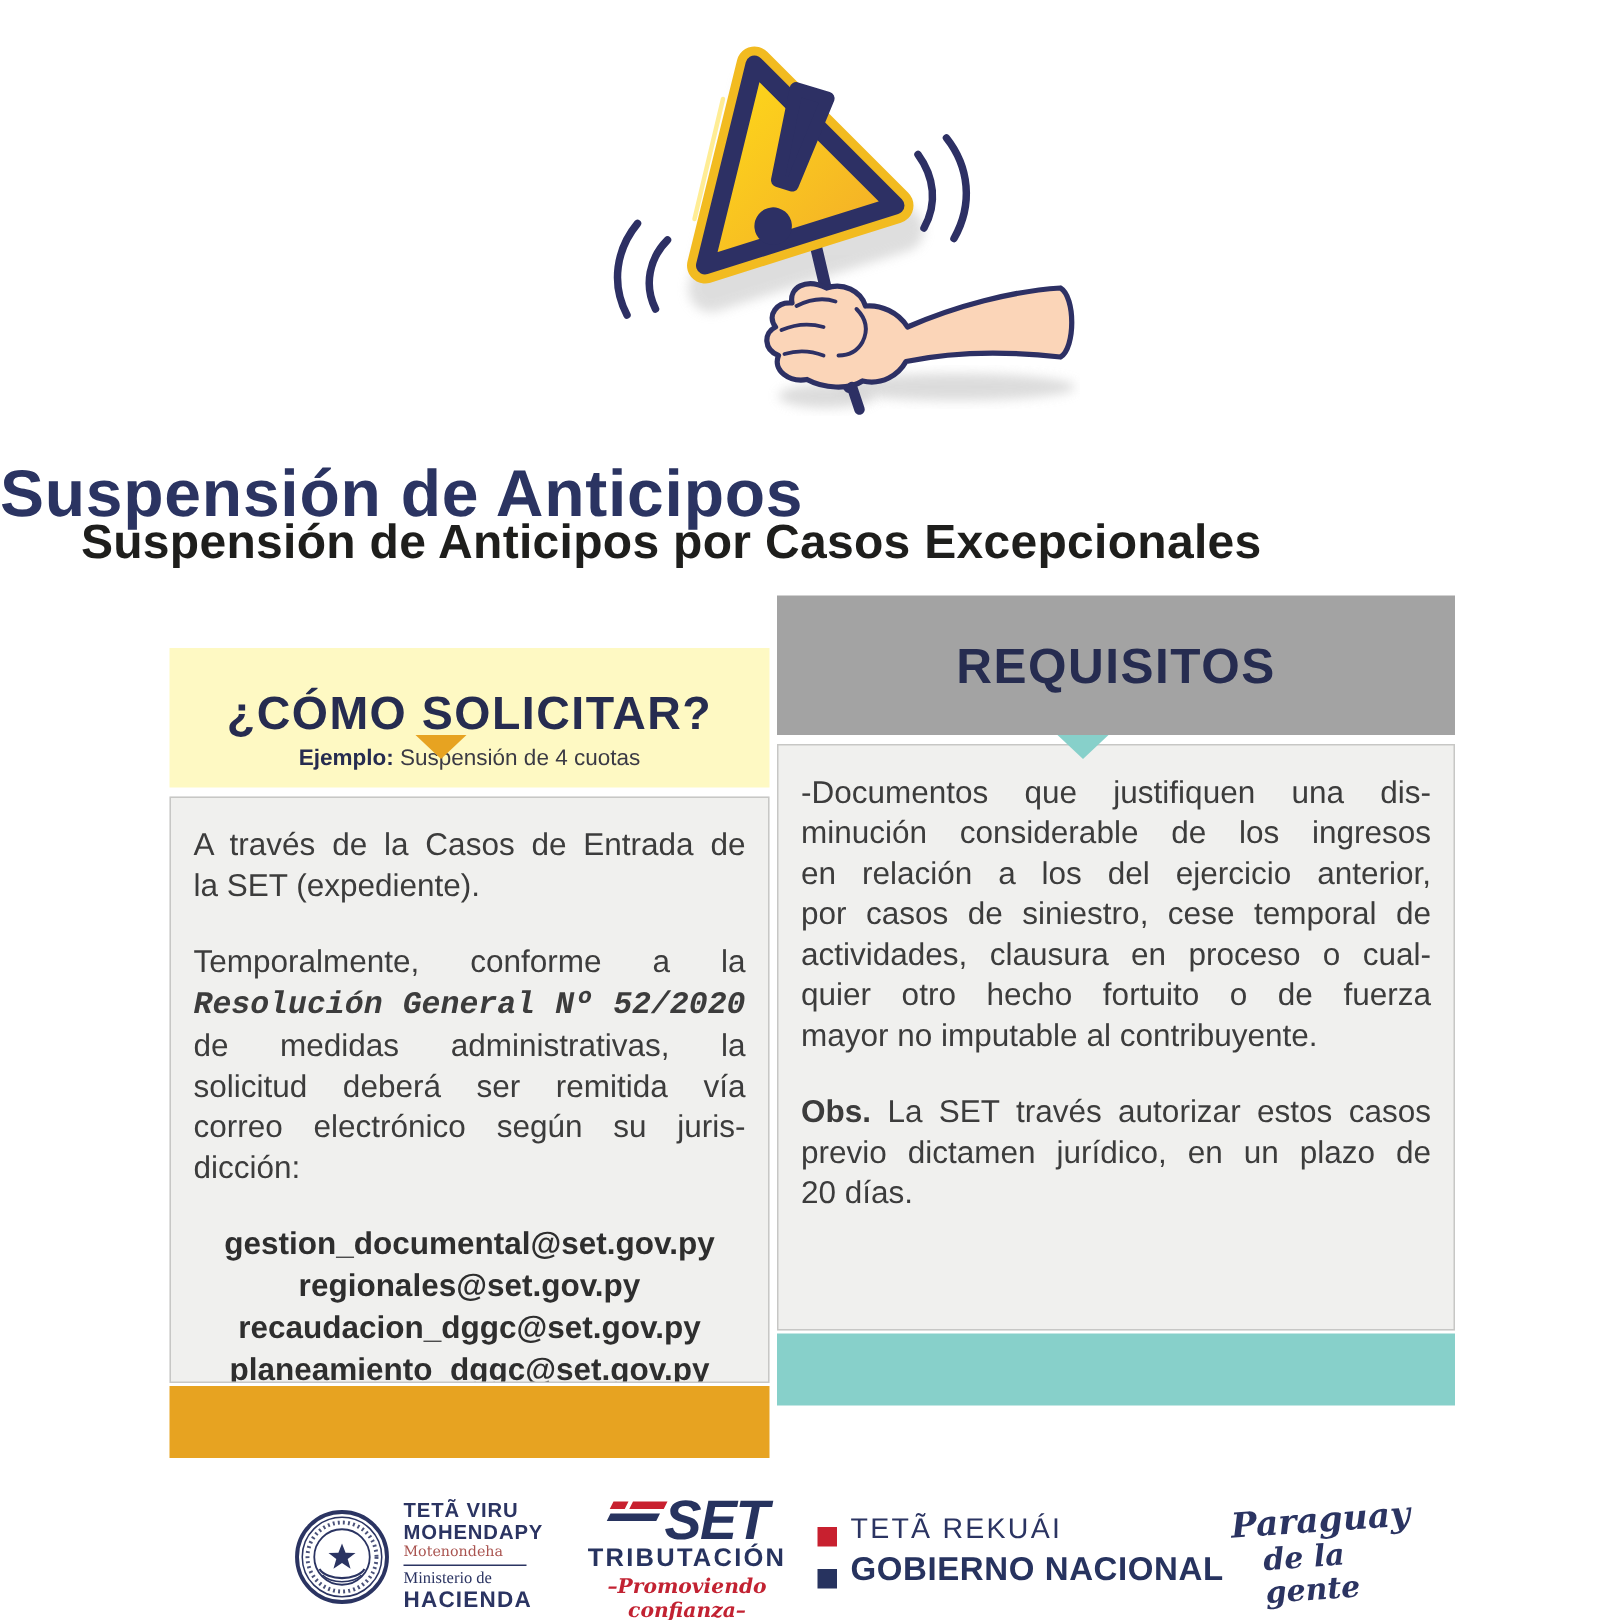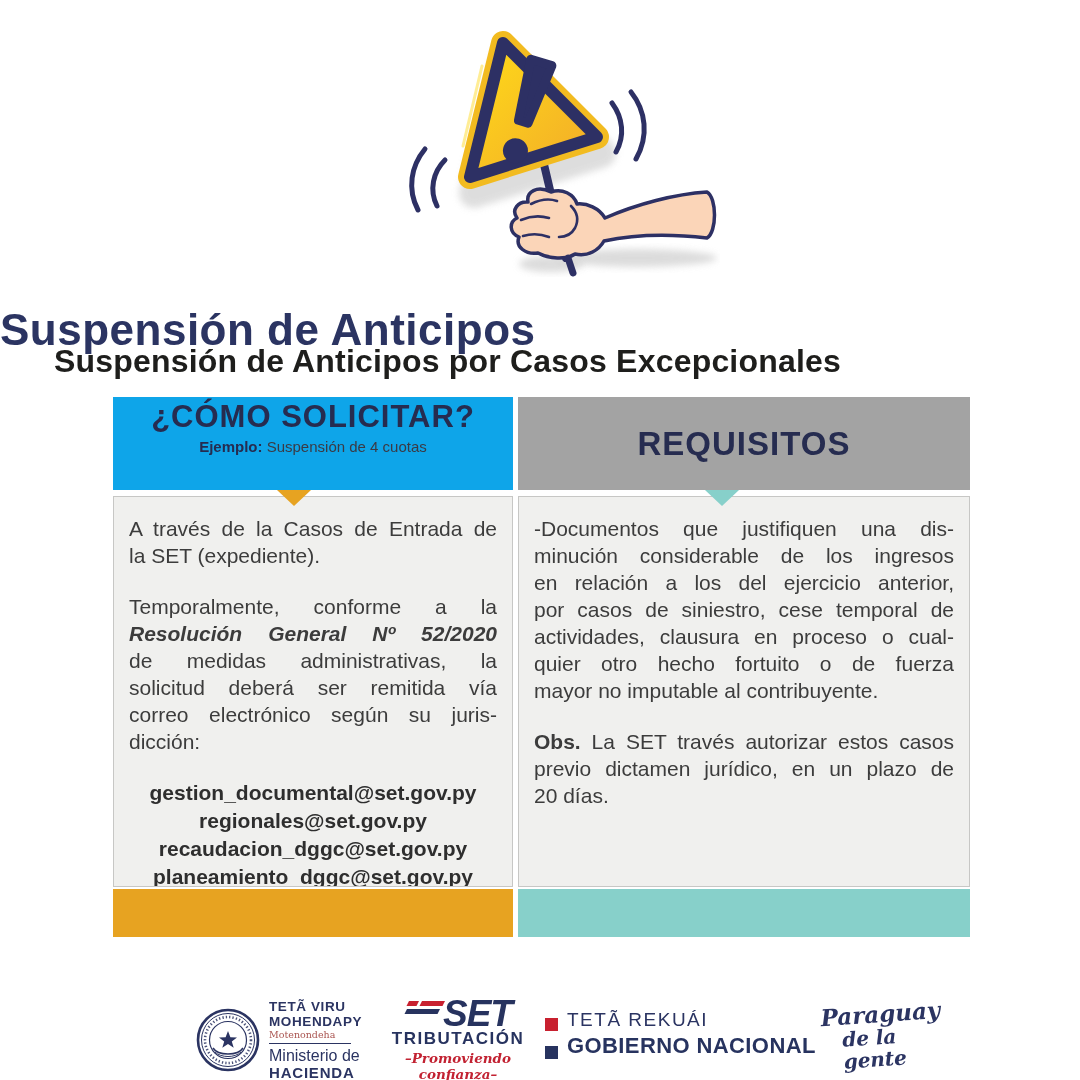--- a/index.html
+++ b/index.html
@@ -16,21 +16,21 @@
   .page-subtitle{
     position:absolute;top:343px;left:0;width:895px;text-align:center;
     font-size:32px;font-weight:bold;color:#1e1e1c;letter-spacing:.2px;
   }
   
   .columns{position:absolute;top:397px;left:113px;width:857px;display:flex;gap:5px;}
   .col{position:relative;display:flex;flex-direction:column;}
   .col-left{width:400px;}
   .col-right{width:452px;}
   .col-header{height:93px;position:relative;text-align:center;box-sizing:border-box;}
-  .col-left  .col-header{background:#0ea5e9;padding-top:2px;}
+  .col-left  .col-header{background:#fef9c3;padding-top:26px;margin-top:35px;}
   .col-right .col-header{background:#a3a3a3;display:flex;align-items:center;justify-content:center;}
   .header-title{font-size:31px;font-weight:bold;color:#262c50;letter-spacing:1px;line-height:1.15;}
   .col-right .header-title{font-size:33px;}
   .header-example{font-size:15px;color:#3b3a44;margin-top:3px;}
   .header-example .lbl{font-weight:bold;color:#262c50;}
   .pointer{
     position:absolute;top:93px;left:calc(45% - 16px);width:0;height:0;z-index:3;
     border-left:17px solid transparent;border-right:17px solid transparent;
   }
   .col-left  .pointer{border-top:16px solid #e7a321;}
@@ -40,31 +40,31 @@
     background:#f0f0ee;border:1px solid #c7c7c5;
     padding:18px 15px 0 15px;font-size:21px;line-height:27px;color:#3c3c3c;
   }
   .col-footer{margin-top:2px;height:48px;}
   .col-left  .col-footer{background:#e7a321;}
   .col-right .col-footer{background:#87d0ca;}
   .para{margin-bottom:24px;}
   .jline{text-align:justify;text-align-last:justify;white-space:nowrap;}
   .jline.last{text-align-last:left;}
   .jline .b{font-weight:bold;}
-  .jline .bi{font-weight:bold;font-style:italic;}
+  .jline .bi{font-weight:bold;font-style:italic;font-family:Liberation Mono, monospace;}
   .emails div{text-align:center;font-weight:bold;color:#2e2e2e;line-height:28px;white-space:nowrap;}
   
   .footer{position:absolute;top:995px;left:0;width:940px;height:85px;}
   .logo{position:absolute;color:#2b3462;}
   .logo-hacienda{left:196px;top:5px;display:flex;gap:9px;align-items:center;}
   .hac-text{line-height:1.08;}
   .hac-l1,.hac-l2{font-size:13.5px;font-weight:bold;letter-spacing:.6px;}
   .hac-l3{font-size:9.5px;color:#a9534f;font-family:"DejaVu Serif",serif;margin-top:1px;}
   .hac-div{width:82px;height:1px;background:#2b3462;margin:3px 0;}
-  .hac-l4{font-size:16px;font-family:Liberation Sans, sans-serif;}
+  .hac-l4{font-size:11px;font-family:Liberation Serif, serif;}
   .hac-l5{font-size:15px;font-weight:bold;letter-spacing:.8px;}
   .logo-set{left:378px;top:2px;width:160px;text-align:center;}
   .set-name-row{display:flex;align-items:flex-start;justify-content:center;}
   .set-name{font-size:37px;line-height:34px;font-weight:bold;font-style:italic;color:#27335f;letter-spacing:-1px;margin-left:-3px;}
   .set-sub{font-size:17px;font-weight:bold;letter-spacing:1.5px;color:#27335f;margin-top:-2px;}
   .set-tagline{font-size:13.5px;font-style:italic;font-weight:bold;color:#c22232;font-family:"DejaVu Serif",serif;margin-top:1px;}
   .logo-gobierno{left:545px;top:14px;}
   .gob-line{display:flex;align-items:flex-end;gap:9px;}
   .gob-sq{width:13px;height:13px;display:inline-block;}
   .gob-sq.red{background:#c8202f;margin-top:-3px;}

